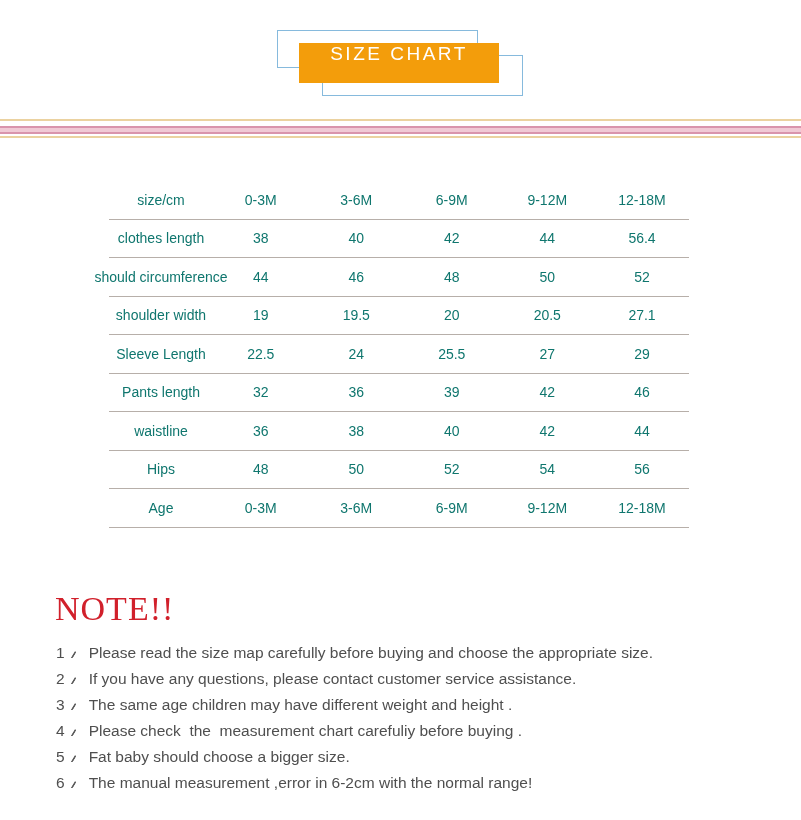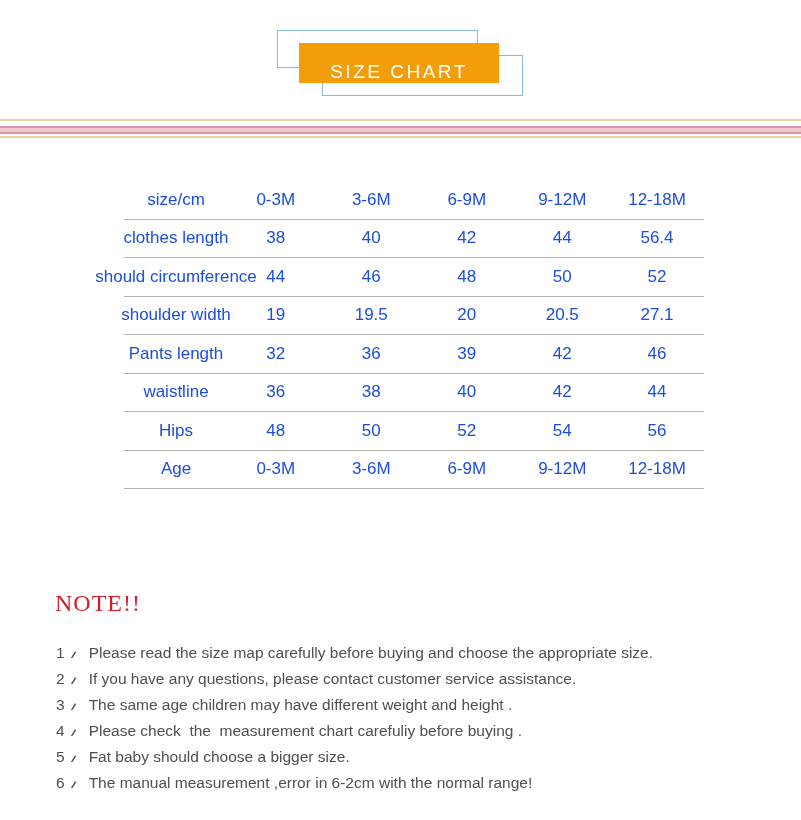--- a/index.html
+++ b/index.html
@@ -9,51 +9,51 @@
     background:#ffffff;
     font-family:"Liberation Sans", sans-serif;
   }
 
   
   .blue-rect { position:absolute; border:1px solid #86badd; background:transparent; }
   .blue-rect.back  { left:277px; top:30px;  width:201px; height:38px; }
   .blue-rect.front { left:322px; top:55px;  width:201px; height:41px; }
   .orange-box {
     position:absolute; left:299px; top:43px; width:200px; height:40px;
-    background:#F39D0B; display:flex; align-items:flex-end; justify-content:center;
+    background:#F39D0B; display:flex; align-items:flex-start; justify-content:center;
     z-index:2;
   }
   .orange-box .title {
     color:#ffffff; font-size:19px; letter-spacing:2.5px; font-weight:400;
   }
 
   
   .stripe { position:absolute; left:0; width:801px; }
   .stripe.tan-top    { top:119px; height:2px; background:#EBD2A0; }
   .stripe.pink-band  { top:126px; height:8px; background:#F0C9D5;
                        border-top:2px solid #D994AC; border-bottom:2px solid #D994AC; }
   .stripe.tan-bottom { top:136px; height:2px; background:#EBD2A0; }
 
   
-  .size-table { position:absolute; left:124px; top:181px; width:580px;
-                color:#1d4ed8; font-size:17px; }
+  .size-table { position:absolute; left:109px; top:181px; width:580px;
+                color:#0f766e; font-size:14px; }
   .trow {
     display:grid;
     grid-template-columns:104px 95.5px 95.5px 95.5px 95.5px 1fr;
     height:38.5px; align-items:center;
     border-bottom:1px solid #b7afa9;
   }
   .tcell { text-align:center; }
   .tcell.tlabel { white-space:nowrap; justify-self:center; }
 
   
   .note-heading {
     position:absolute; left:55px; top:590px;
     font-family:"Liberation Serif", serif;
-    font-size:24px; color:#D1202B; letter-spacing:1px;
+    font-size:34px; color:#D1202B; letter-spacing:1px;
   }
   .note-list { position:absolute; left:56px; top:640px; width:720px;
                color:#4f4f4f; font-size:15.5px; }
   .note-item { display:flex; line-height:26px; }
   .note-num  { flex:0 0 auto; }
   
   .note-num::after {
     content:""; display:inline-block; width:3px; height:8px;
     border-right:2px solid #5a5a5a; border-radius:2px;
     transform:rotate(32deg); margin:0 14px 0 5px;
@@ -107,20 +107,28 @@
 
     <div class="trow">
       <div class="tcell tlabel">shoulder width</div>
       <div class="tcell">19</div>
       <div class="tcell">19.5</div>
       <div class="tcell">20</div>
       <div class="tcell">20.5</div>
       <div class="tcell">27.1</div>
     </div>
 
+    <div class="trow">
+      <div class="tcell tlabel">Sleeve Length</div>
+      <div class="tcell">22.5</div>
+      <div class="tcell">24</div>
+      <div class="tcell">25.5</div>
+      <div class="tcell">27</div>
+      <div class="tcell">29</div>
+    </div>
 
     <div class="trow">
       <div class="tcell tlabel">Pants length</div>
       <div class="tcell">32</div>
       <div class="tcell">36</div>
       <div class="tcell">39</div>
       <div class="tcell">42</div>
       <div class="tcell">46</div>
     </div>
 

